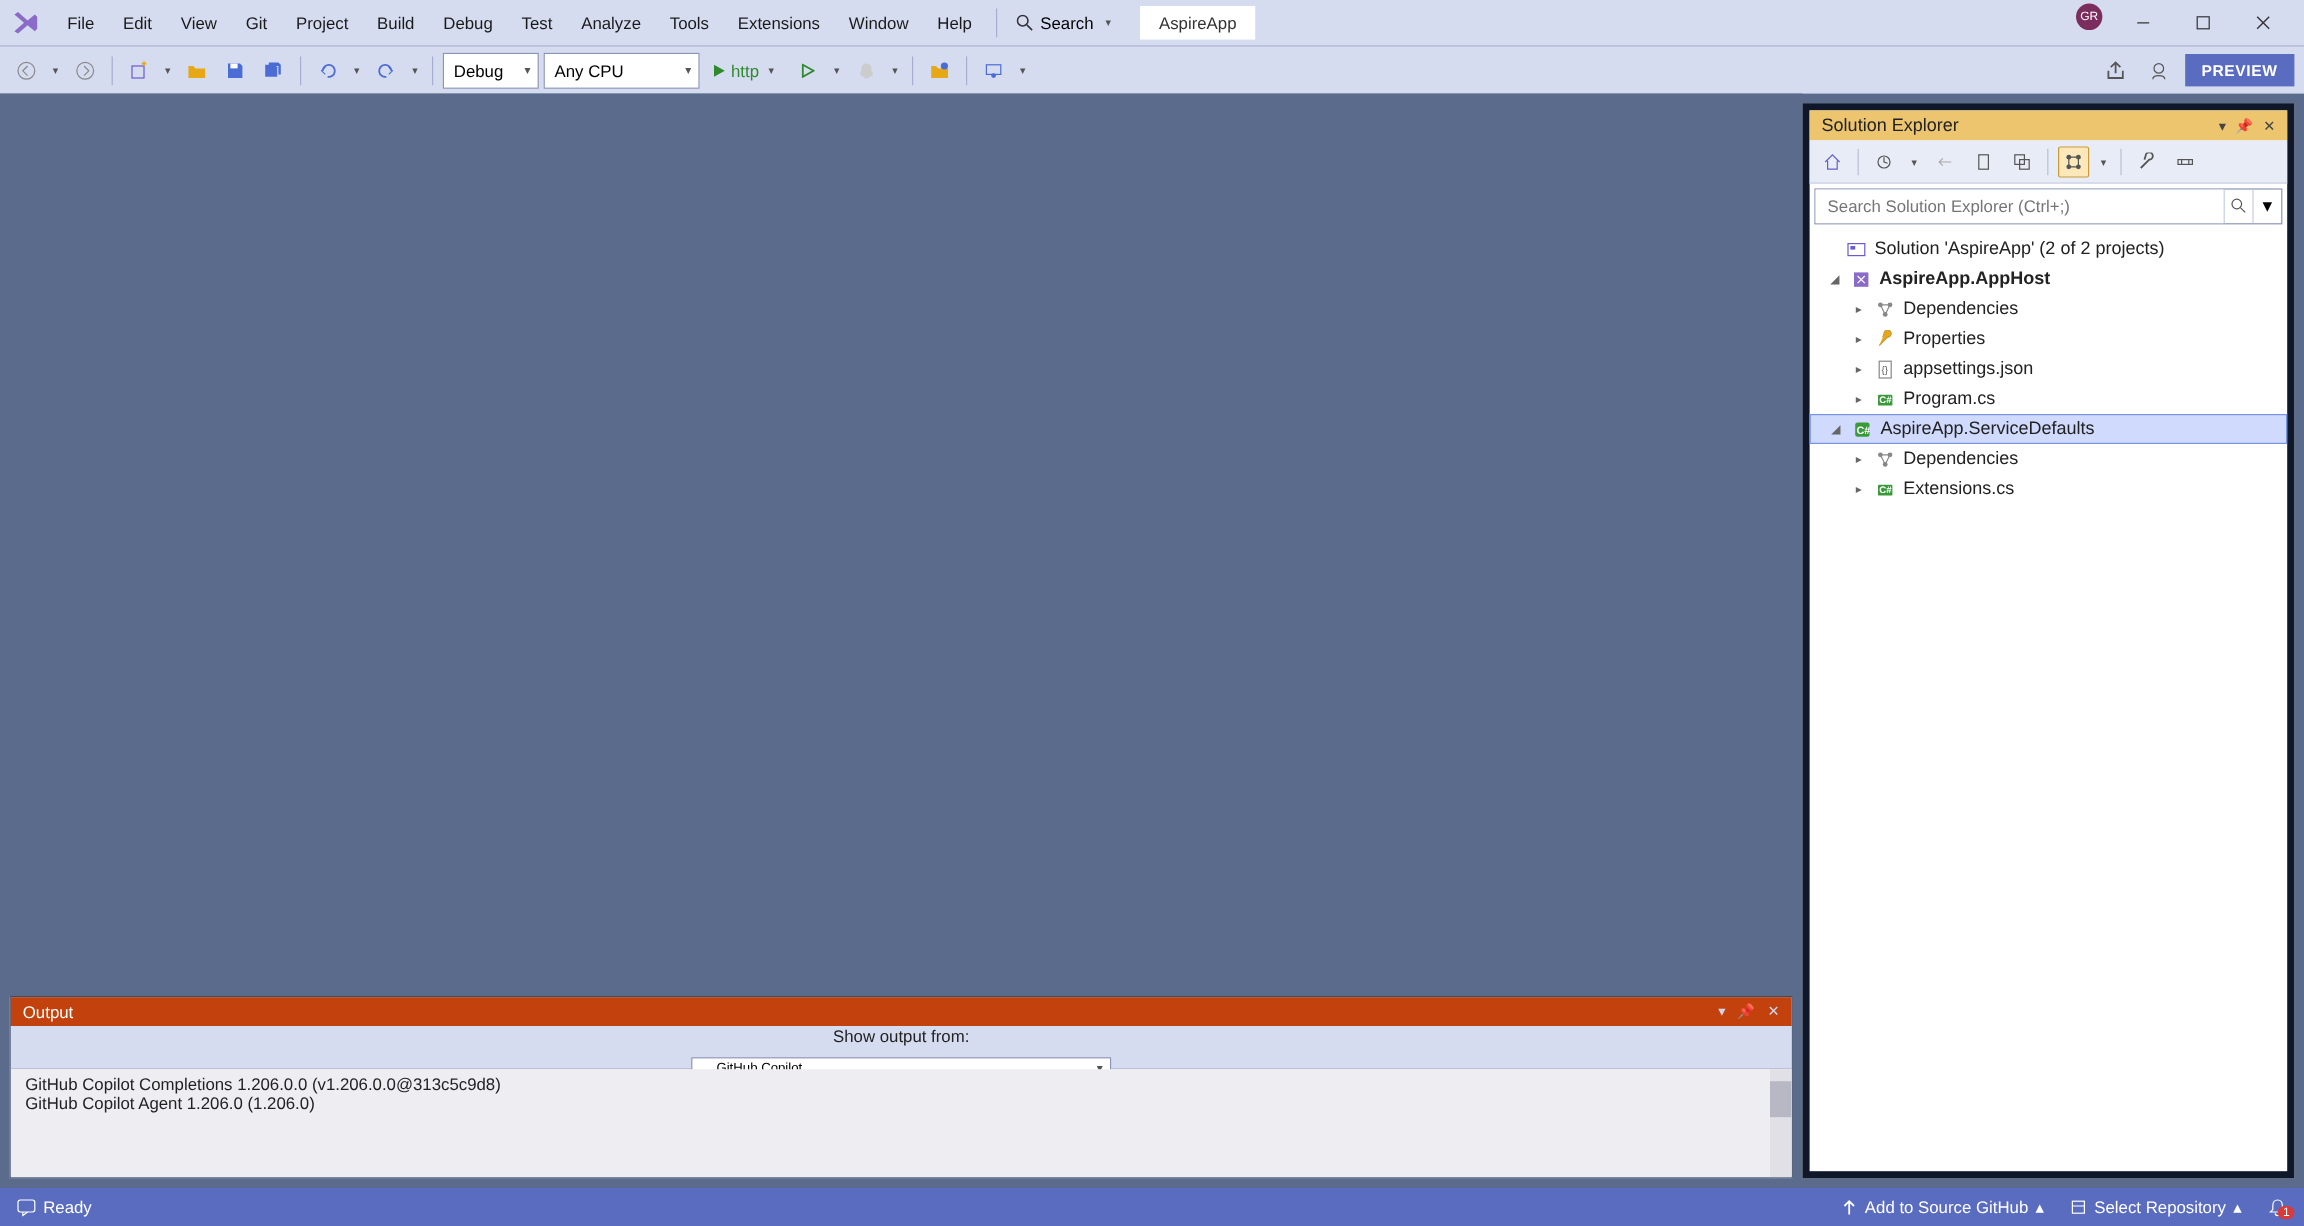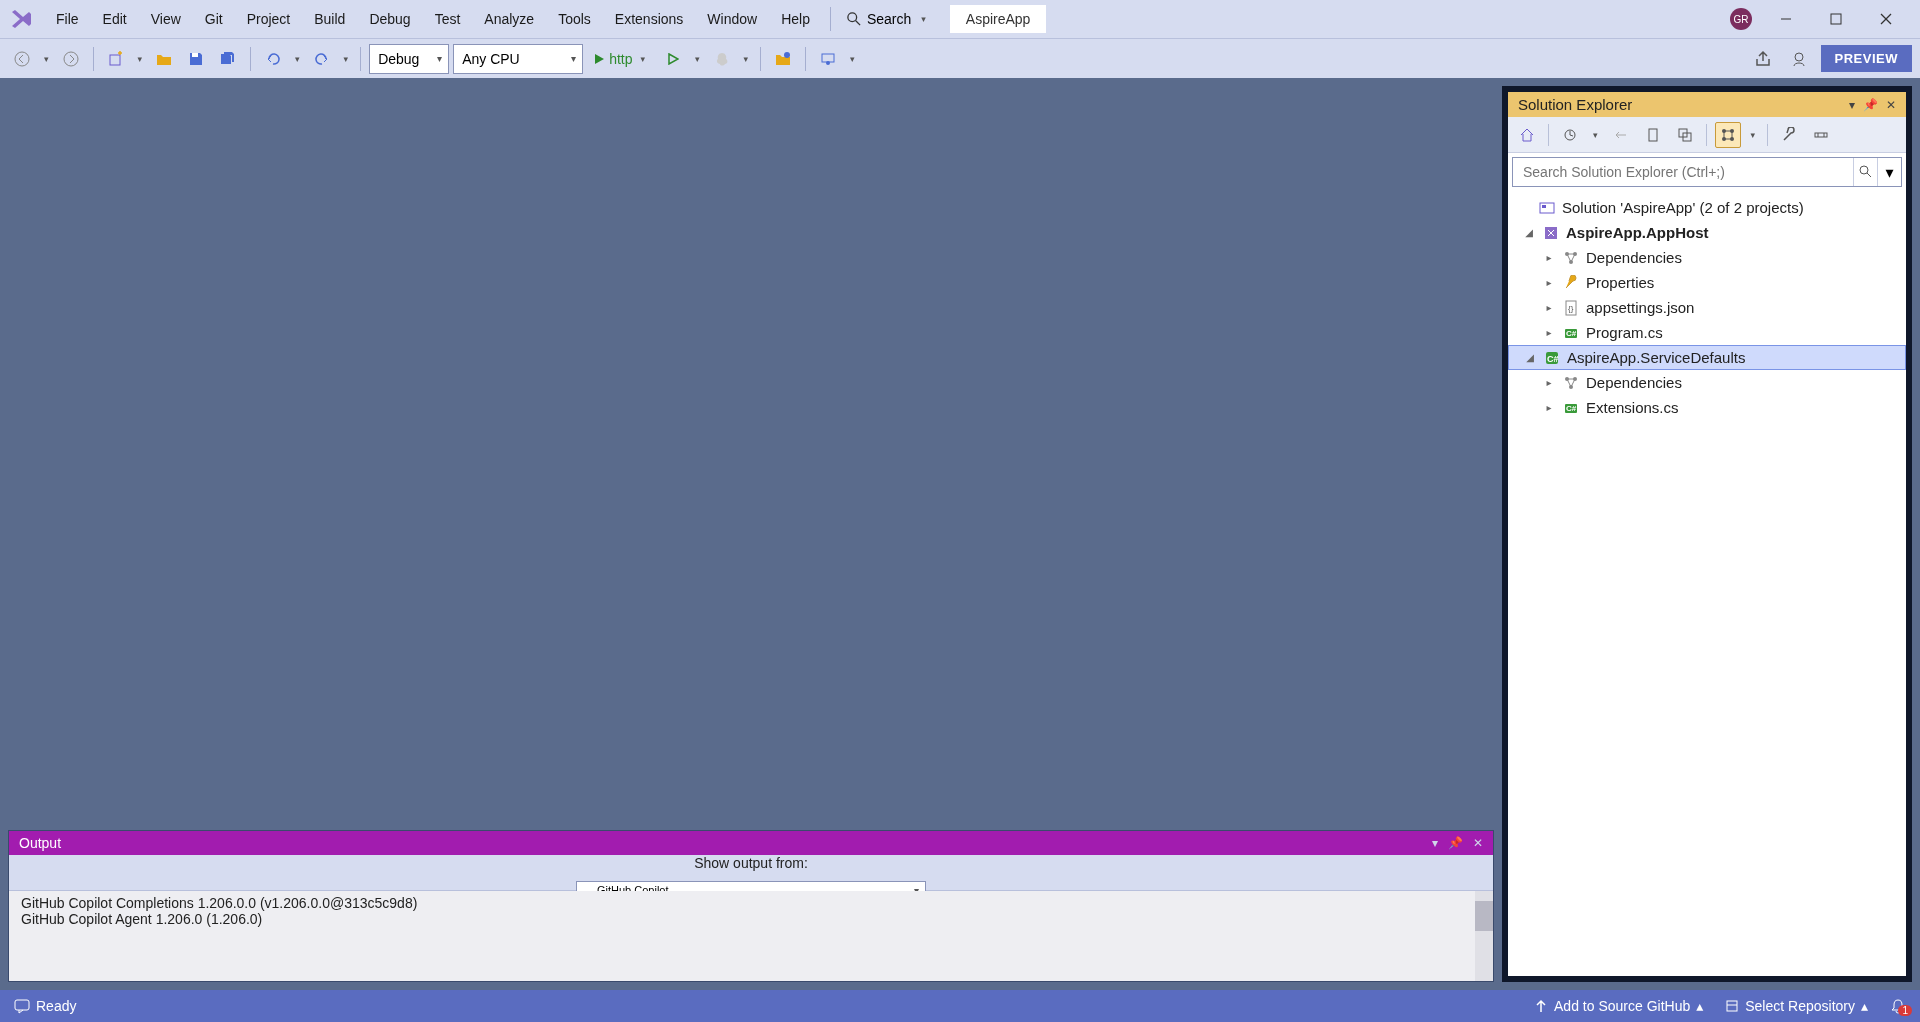--- a/index.html
+++ b/index.html
@@ -5,21 +5,21 @@
   * { box-sizing: border-box; margin: 0; padding: 0; font-family: "Segoe UI", sans-serif; }
   html, body { width: 1920px; height: 1022px; overflow: hidden; background: #5a6b8c; }
   
   
   .menubar { height: 38px; background: #d6dcf0; display: flex; align-items: center; padding: 0 8px; gap: 2px; }
   .vs-logo { width: 26px; height: 26px; margin-right: 8px; display:flex; align-items:center; justify-content:center; }
   .menu-item { padding: 6px 12px; font-size: 14px; color: #1a1a1a; cursor: pointer; }
   .menu-sep { width:1px; height:24px; background:#a5aed0; margin:0 6px; }
   .search-menu { display:flex; align-items:center; gap:6px; padding:4px 8px; cursor:pointer; font-size:14px; }
   .app-title-tab { background:#fff; padding:6px 16px; font-size:14px; color:#333; margin-left:10px; }
-  .menubar-right { margin-left:auto; display:flex; align-items:center; gap:18px; padding-right:10px; }
+  .menubar-right { margin-left:auto; display:flex; gap:18px; padding-right:10px; }
   .avatar { width:22px; height:22px; border-radius:50%; background:#7b2d5e; color:#fff; font-size:10px; display:flex; align-items:center; justify-content:center; }
   .win-btn { width:32px; height:32px; display:flex; align-items:center; justify-content:center; cursor:pointer; }
   
   
   .toolbar { height: 40px; background: #d6dcf0; display:flex; align-items:center; padding:0 8px; gap:4px; border-top:1px solid #b8c0dc; }
   .tb-btn { width:28px; height:28px; display:flex; align-items:center; justify-content:center; cursor:pointer; border-radius:2px; }
   .tb-sep { width:1px; height:24px; background:#a5aed0; margin:0 4px; }
   .tb-dropdown { height:30px; border:1px solid #8a94b8; background:#fff; padding:2px 22px 2px 8px; font-size:14px; position:relative; display:flex; align-items:center; cursor:pointer; }
   .tb-dropdown::after { content:"▾"; position:absolute; right:6px; font-size:10px; color:#555; }
   .tb-dd-narrow { width:80px; }
@@ -29,21 +29,21 @@
   .toolbar-right { margin-left:auto; display:flex; align-items:center; gap:8px; }
   .preview-btn { background:#5a6cc0; color:#fff; font-weight:600; padding:6px 14px; font-size:13px; cursor:pointer; letter-spacing:0.5px; }
   
   
   .main-area { display:flex; height: calc(1022px - 38px - 40px - 32px); }
   .editor-col { flex:1; display:flex; flex-direction:column; background:#5a6b8c; padding:8px 8px 8px 8px; gap:6px; }
   .editor-empty { flex:1; background:#5a6b8c; }
   
   
   .output-panel { background:#eeeef2; border:1px solid #3a4a6c; display:flex; flex-direction:column; }
-  .output-title { background:#a21caf; color:#fff; font-size:14px; padding:4px 10px; display:flex; align-items:center; }
+  .output-title { background:#c2410c; color:#fff; font-size:14px; padding:4px 10px; display:flex; align-items:center; }
   .output-title-ctrls { margin-left:auto; display:flex; gap:10px; color:#d0d6ea; }
   .output-title-ctrls span { cursor:pointer; font-size:12px; }
   .output-toolbar { background:#d6dcf0; height:36px; display:flex; align-items:center; padding:0 10px; gap:10px; border-bottom:1px solid #b8c0dc;flex-direction:column; }
   .output-toolbar label { font-size:14px; color:#222; }
   .output-select { height:26px; border:1px solid #8a94b8; background:#fff; padding:2px 24px 2px 20px; font-size:11px; width:350px; position:relative; display:flex; align-items:center; }
   .output-select::after { content:"▾"; position:absolute; right:6px; font-size:10px; color:#555; }
   .ot-icons { display:flex; gap:12px; align-items:center; }
   .ot-icon { width:22px; height:22px; display:flex; align-items:center; justify-content:center; color:#666; cursor:pointer; }
   .output-body { background:#eeeef2; font-family:Consolas,monospace; font-size:14px; padding:4px 12px; height:90px; overflow:auto; color:#222; position:relative; }
   .output-body pre { white-space:pre; }

